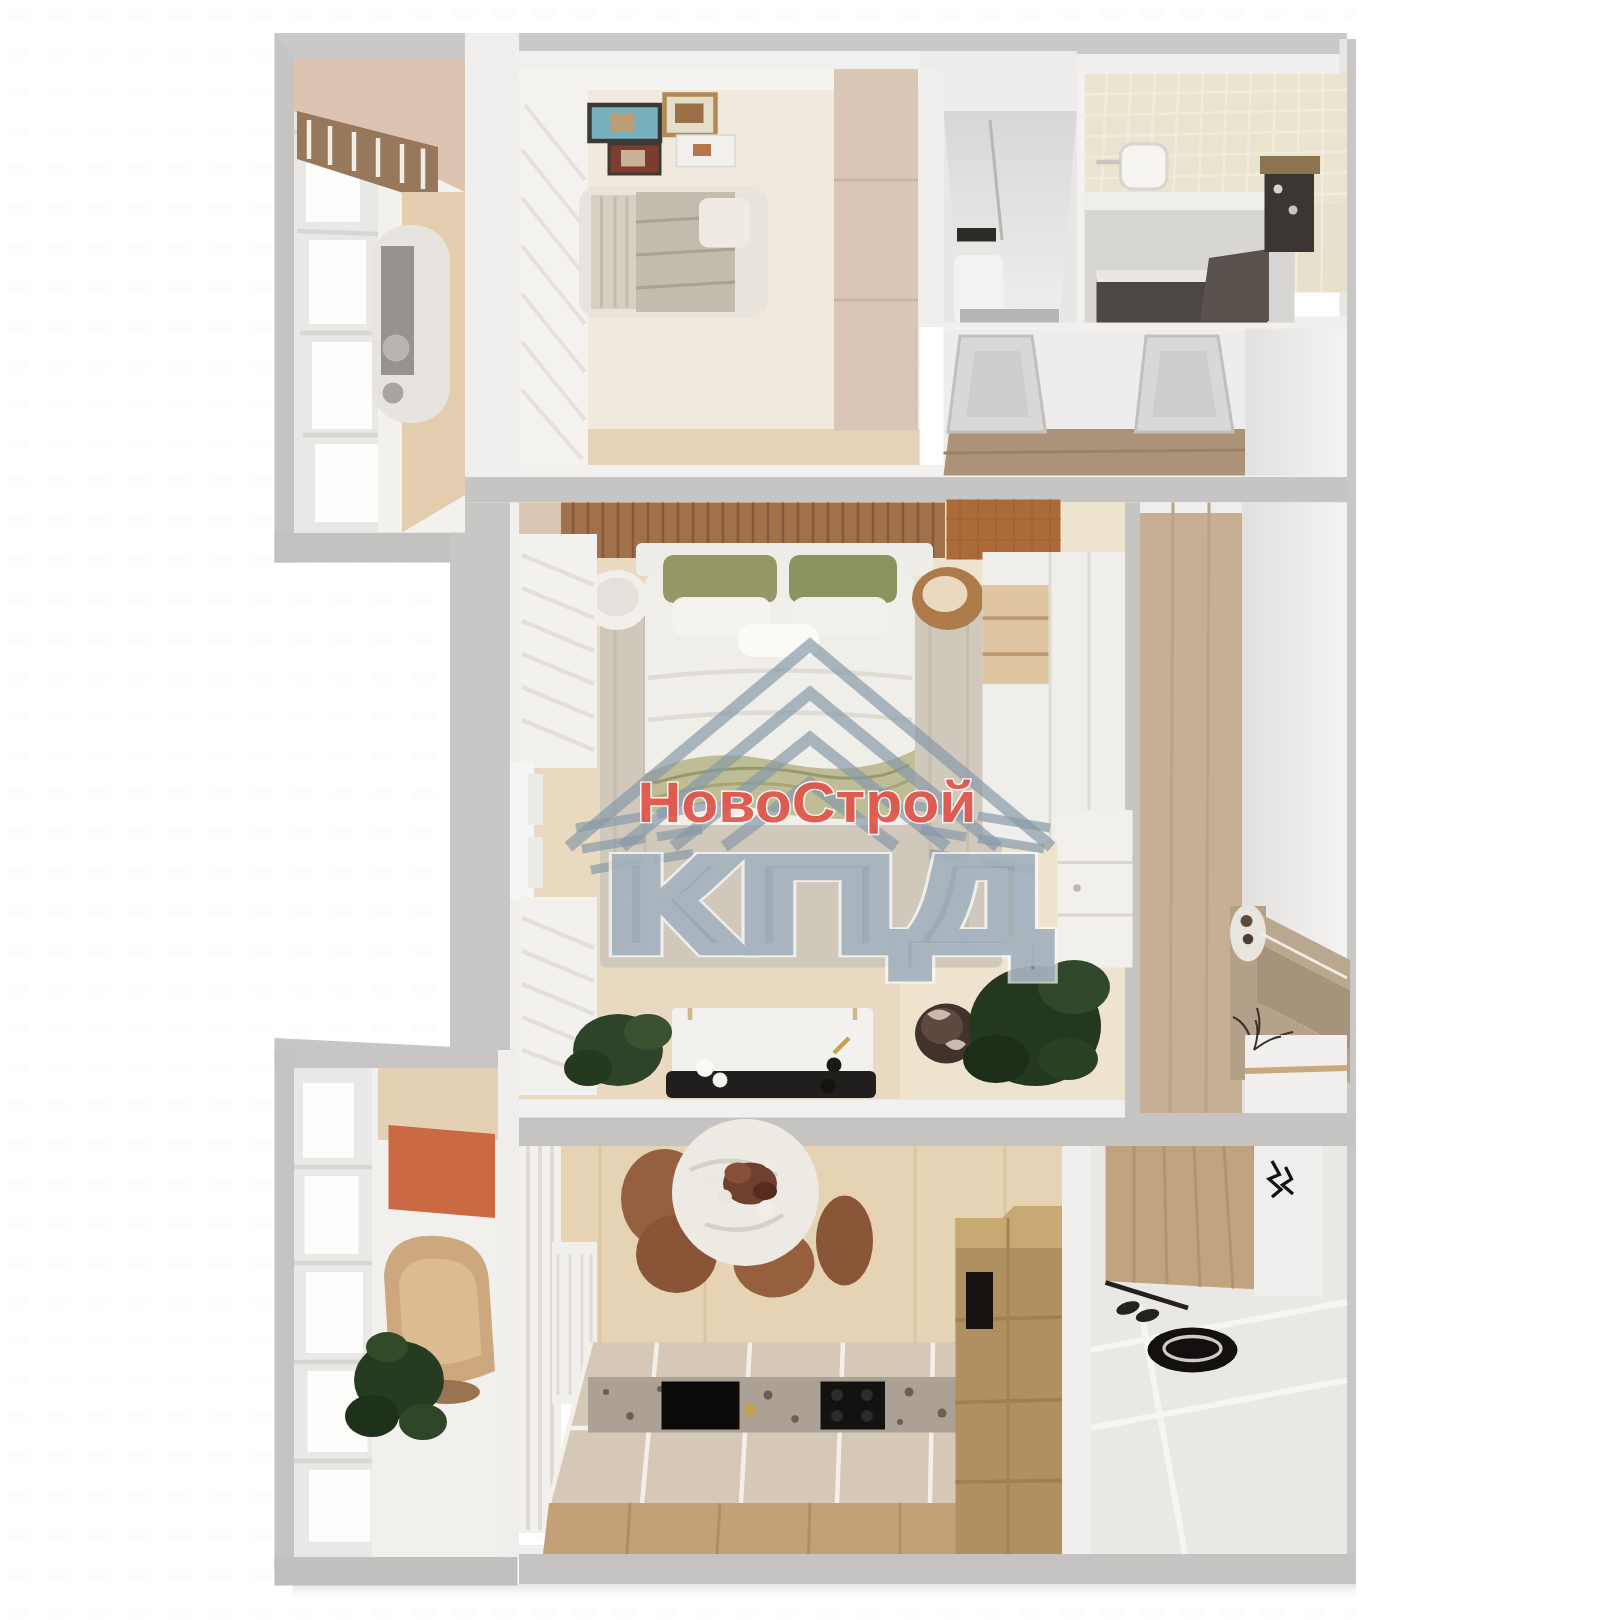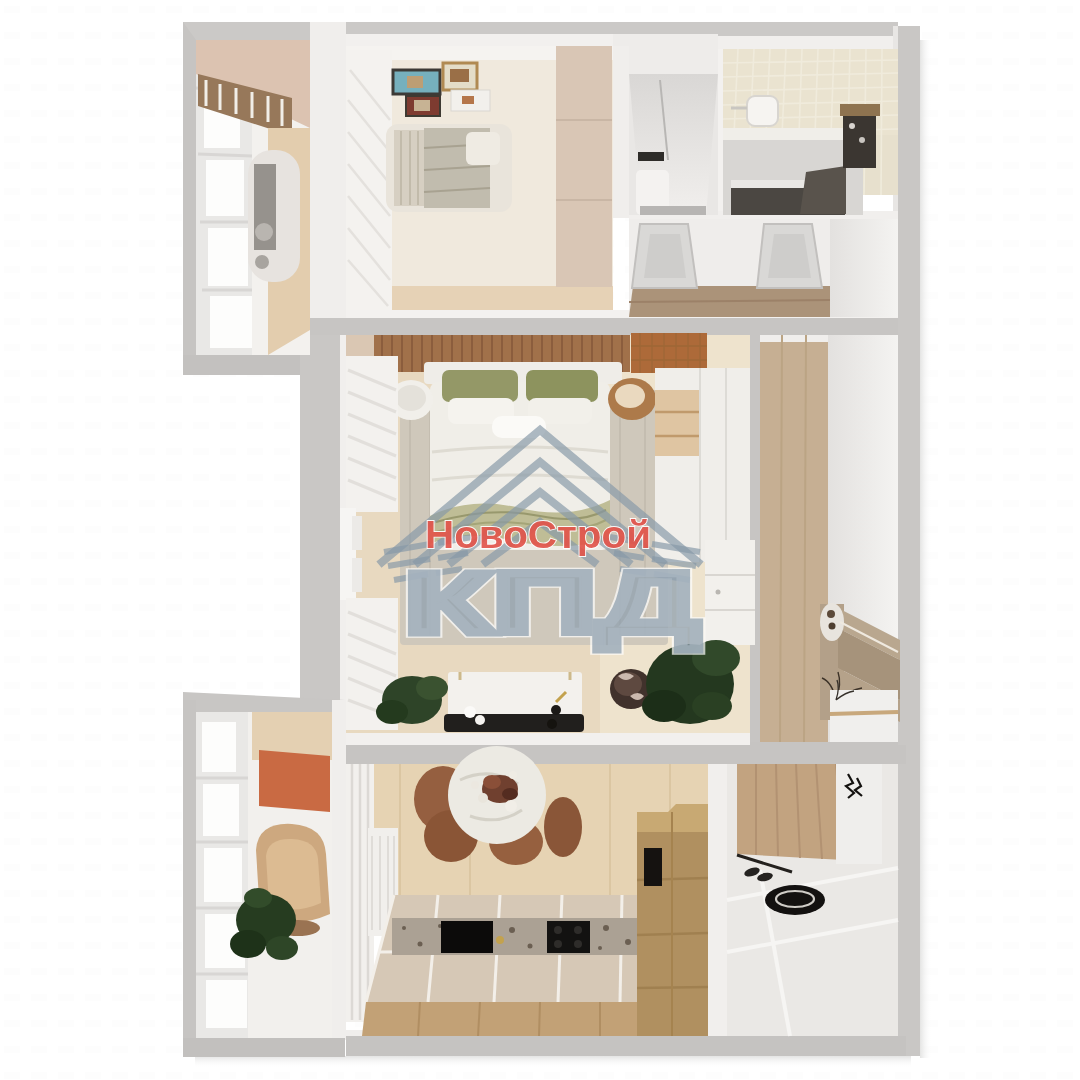--- a/index.html
+++ b/index.html
@@ -1,16 +1,16 @@
 <!DOCTYPE html>
 <html><head>
 <meta charset="utf-8">
 <style>
   html,body{margin:0;padding:0;background:#fff;}
-  .page{width:1080px;height:1080px;position:relative;overflow:hidden;background:#fff;
+  .page{width:904px;height:1080px;position:relative;overflow:hidden;background:#fff;
         font-family:"Liberation Sans", sans-serif;}
   svg{display:block;}
 </style>
 </head>
 <body>
 <div class="page">
 <svg width="1080" height="1080" viewBox="0 0 1080 1080">
 <defs>
   <pattern id="faint" width="27" height="26" patternUnits="userSpaceOnUse">
     <rect x="4" y="6" width="16" height="7" fill="#9aa6b2" opacity="0.018"></rect>

